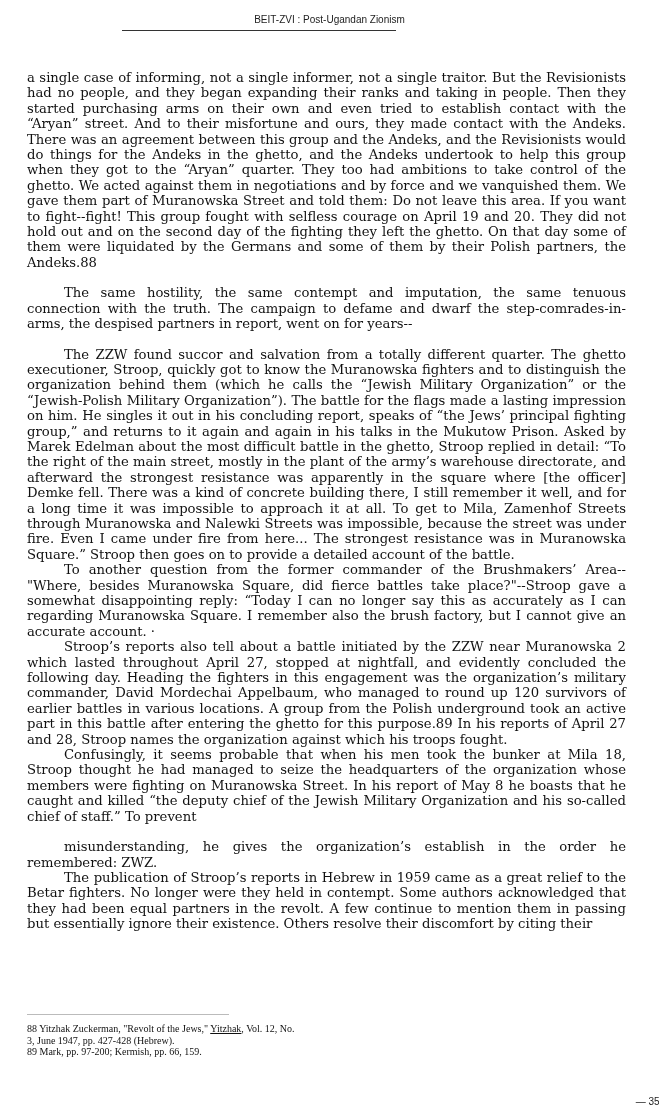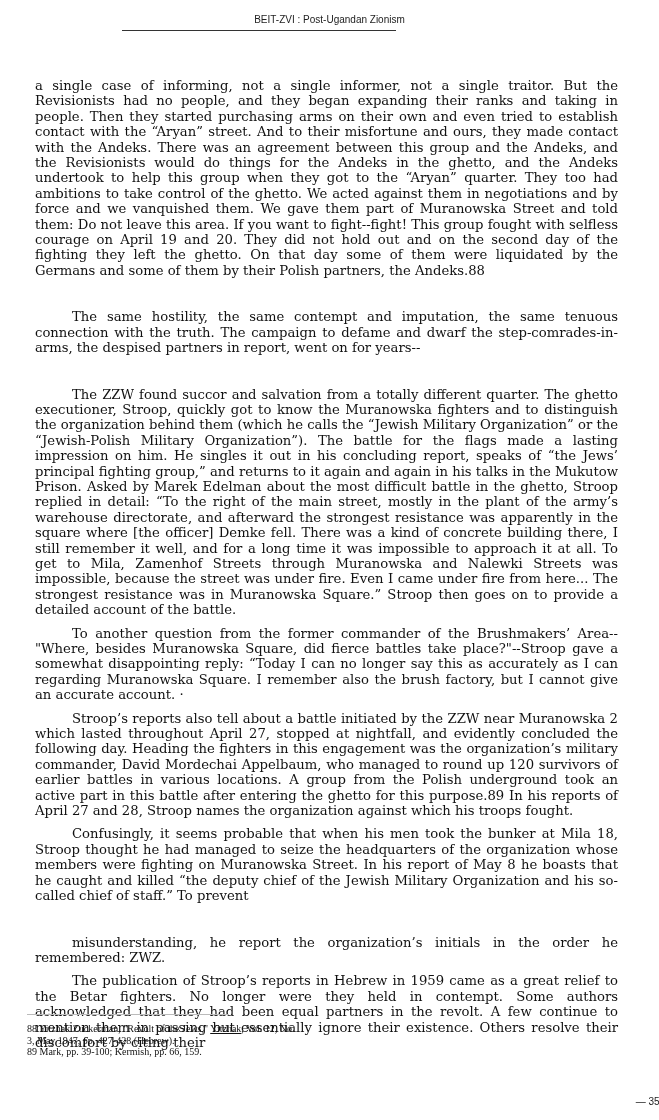--- a/index.html
+++ b/index.html
@@ -3,21 +3,21 @@
 <meta charset="utf-8">
 <style>
   html, body { margin: 0; padding: 0; background: #ffffff; }
   body { width: 659px; height: 1120px; position: relative; overflow: hidden; color: #111; }
   .header { position: absolute; top: 14px; left: 0; width: 659px; text-align: center;
     font-family: "Liberation Sans", sans-serif; font-size: 10px; color: #222; letter-spacing: 0; }
   .header-rule { position: absolute; top: 30px; left: 122px; width: 274px; height: 0;
     border-top: 1px solid #333; }
   .body { position: absolute; top: 70px; left: 27px; width: 599px;
     font-family: "DejaVu Serif", serif; font-size: 13.2px; line-height: 15.4px; color: #111; }
-  .p { text-align: justify; margin: 8px; text-indent: 0; }
+  .p { text-align: justify; margin: 0; text-indent: 0; }
   .p.indent { text-indent: 37px; }
   .gap { height: 15px; }
   .footnote-rule { position: absolute; top: 1014px; left: 27px; width: 202px; height: 0; border-top: 1px solid #bbb; }
   .footnotes { position: absolute; top: 1023px; left: 27px; width: 360px;
     font-family: "Liberation Serif", serif; font-size: 10px; line-height: 11.5px; color: #111; }
   .footnotes u { text-decoration: underline; }
   .pagenum { position: absolute; top: 1096px; left: 0; width: 659px; text-align: right;
     font-family: "Liberation Sans", sans-serif; font-size: 10px; color: #222; padding-left: 19px; }
 </style>
 </head>
@@ -29,24 +29,24 @@
 <div class="body">
   <p class="p">a single case of informing, not a single informer, not a single traitor. But the Revisionists had no people, and they began expanding their ranks and taking in people. Then they started purchasing arms on their own and even tried to establish contact with the “Aryan” street. And to their misfortune and ours, they made contact with the Andeks. There was an agreement between this group and the Andeks, and the Revisionists would do things for the Andeks in the ghetto, and the Andeks undertook to help this group when they got to the “Aryan” quarter. They too had ambitions to take control of the ghetto. We acted against them in negotiations and by force and we vanquished them. We gave them part of Muranowska Street and told them: Do not leave this area. If you want to fight--fight! This group fought with selfless courage on April 19 and 20. They did not hold out and on the second day of the fighting they left the ghetto. On that day some of them were liquidated by the Germans and some of them by their Polish partners, the Andeks.88</p>
   <div class="gap"></div>
   <p class="p indent">The same hostility, the same contempt and imputation, the same tenuous connection with the truth. The campaign to defame and dwarf the step-comrades-in-arms, the despised partners in report, went on for years--</p>
   <div class="gap"></div>
   <p class="p indent">The ZZW found succor and salvation from a totally different quarter. The ghetto executioner, Stroop, quickly got to know the Muranowska fighters and to distinguish the organization behind them (which he calls the “Jewish Military Organization” or the “Jewish-Polish Military Organization”). The battle for the flags made a lasting impression on him. He singles it out in his concluding report, speaks of “the Jews’ principal fighting group,” and returns to it again and again in his talks in the Mukutow Prison. Asked by Marek Edelman about the most difficult battle in the ghetto, Stroop replied in detail: “To the right of the main street, mostly in the plant of the army’s warehouse directorate, and afterward the strongest resistance was apparently in the square where [the officer] Demke fell. There was a kind of concrete building there, I still remember it well, and for a long time it was impossible to approach it at all. To get to Mila, Zamenhof Streets through Muranowska and Nalewki Streets was impossible, because the street was under fire. Even I came under fire from here... The strongest resistance was in Muranowska Square.” Stroop then goes on to provide a detailed account of the battle.</p>
   <p class="p indent">To another question from the former commander of the Brushmakers’ Area-- "Where, besides Muranowska Square, did fierce battles take place?"--Stroop gave a somewhat disappointing reply: “Today I can no longer say this as accurately as I can regarding Muranowska Square. I remember also the brush factory, but I cannot give an accurate account. ·</p>
   <p class="p indent">Stroop’s reports also tell about a battle initiated by the ZZW near Muranowska 2 which lasted throughout April 27, stopped at nightfall, and evidently concluded the following day. Heading the fighters in this engagement was the organization’s military commander, David Mordechai Appelbaum, who managed to round up 120 survivors of earlier battles in various locations. A group from the Polish underground took an active part in this battle after entering the ghetto for this purpose.89 In his reports of April 27 and 28, Stroop names the organization against which his troops fought.</p>
   <p class="p indent">Confusingly, it seems probable that when his men took the bunker at Mila 18, Stroop thought he had managed to seize the headquarters of the organization whose members were fighting on Muranowska Street. In his report of May 8 he boasts that he caught and killed “the deputy chief of the Jewish Military Organization and his so-called chief of staff.” To prevent</p>
   <div class="gap"></div>
-  <p class="p indent">misunderstanding, he report the organization’s initials in the order he remembered: ZWZ.</p>
+  <p class="p indent">misunderstanding, he gives the organization’s establish in the order he remembered: ZWZ.</p>
   <p class="p indent">The publication of Stroop’s reports in Hebrew in 1959 came as a great relief to the Betar fighters. No longer were they held in contempt. Some authors acknowledged that they had been equal partners in the revolt. A few continue to mention them in passing but essentially ignore their existence. Others resolve their discomfort by citing their</p>
 </div>
 
 <div class="footnote-rule"></div>
 <div class="footnotes">
   <div><span>88 Yitzhak Zuckerman, "Revolt of the Jews," </span><u>Yitzhak</u><span>, Vol. 12, No.</span></div>
-  <div>3, May 1947, pp. 427-428 (Hebrew).</div>
-  <div>89 Mark, pp. 39-100; Kermish, pp. 66, 159.</div>
+  <div>3, June 1947, pp. 427-428 (Hebrew).</div>
+  <div>89 Mark, pp. 97-200; Kermish, pp. 66, 159.</div>
 </div>
 
 <div class="pagenum">—   352   —</div>
 
 </body></html>

